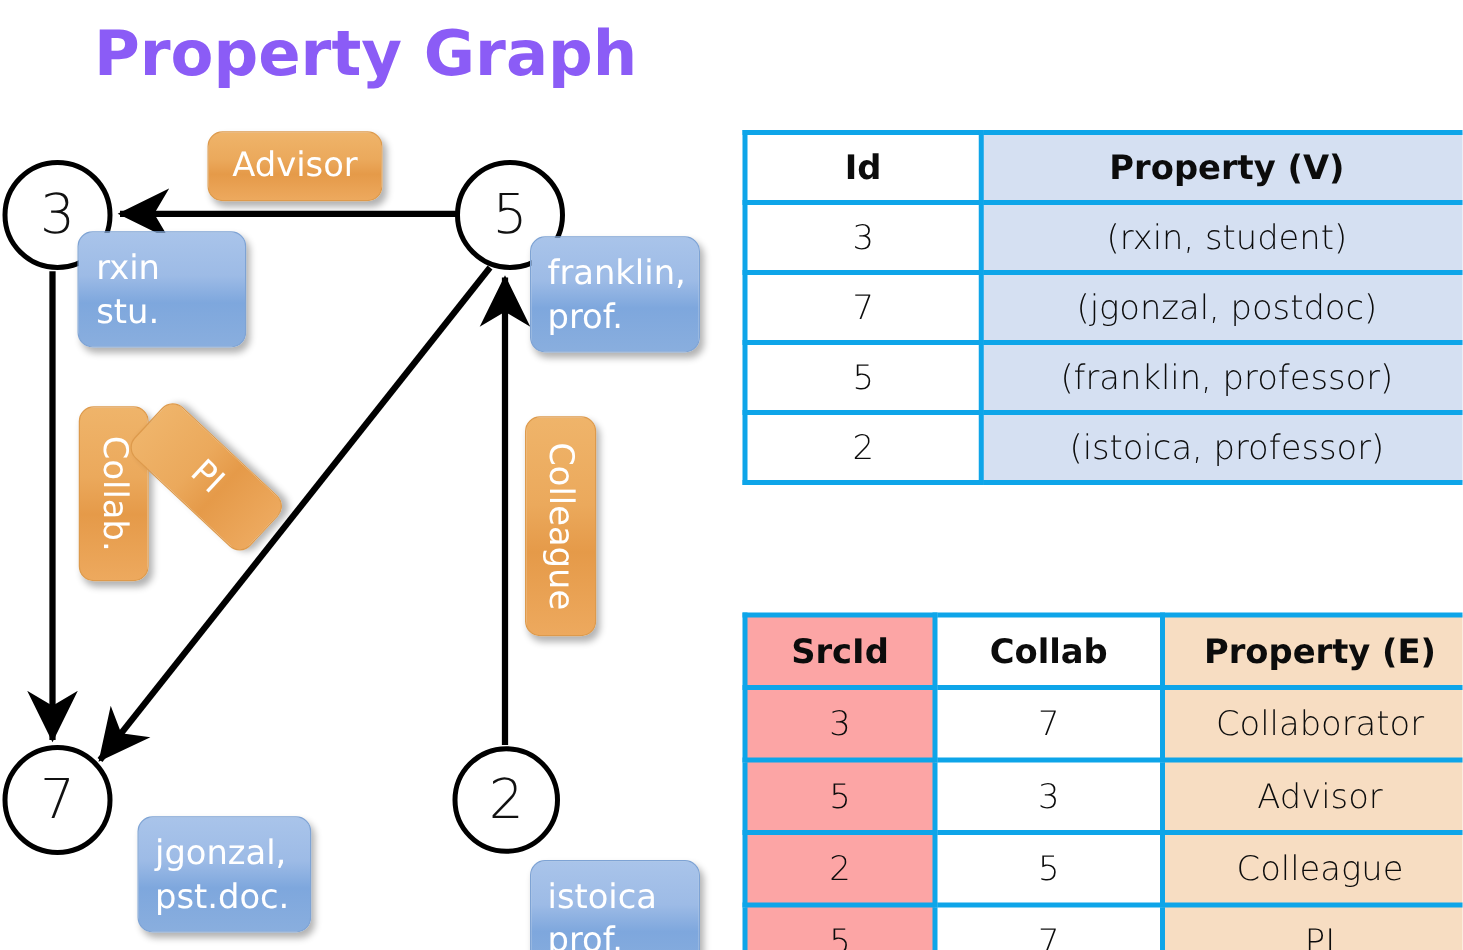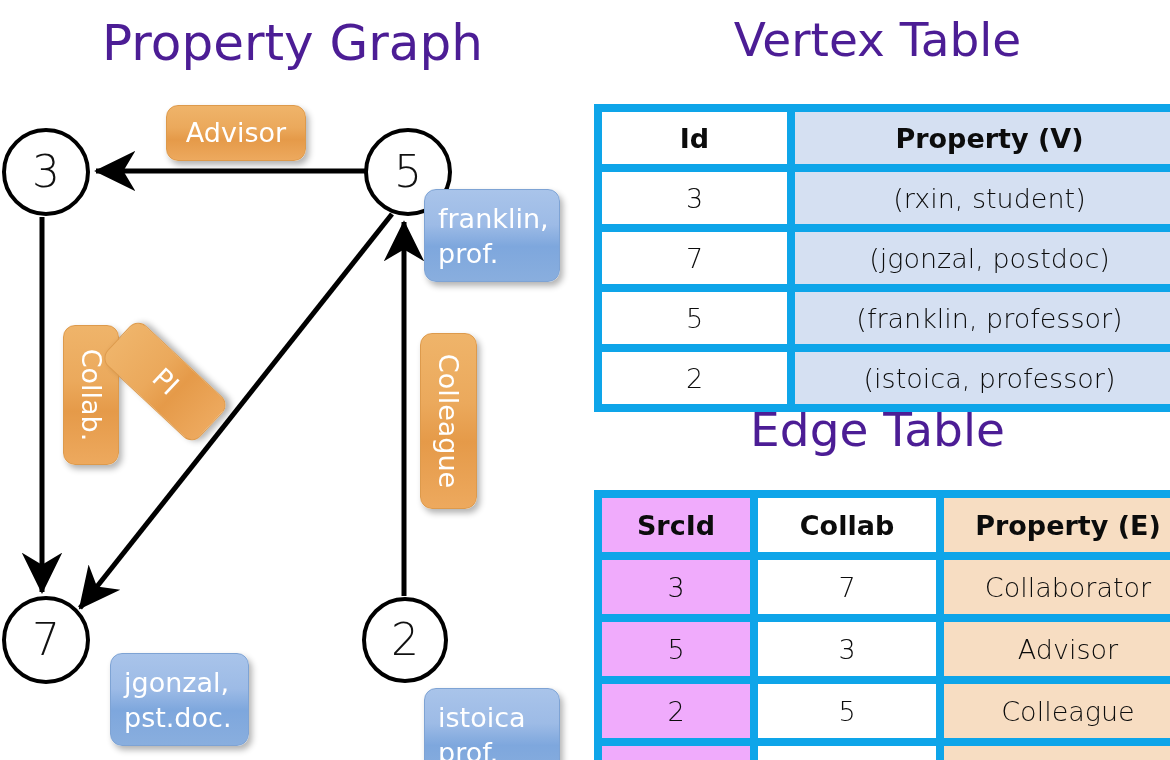--- a/index.html
+++ b/index.html
@@ -18,22 +18,22 @@
   #root {
     position: relative;
     width: 1170px;
     height: 760px;
   }
 
   
   .title {
     position: absolute;
     font-family: "DejaVu Sans", sans-serif;
-    font-weight: 400;
-    color: #4c1d95;
+    font-weight: 700;
+    color: #8b5cf6;
     letter-spacing: 0px;
     white-space: nowrap;
   }
   #title-property-graph {
     left: 0px;  top: 14px;  width: 585px;
     text-align: center;  font-size: 50px;  line-height: 58px;
   }
   #title-vertex-table {
     left: 585px; top: 12px; width: 585px;
     text-align: center; font-size: 47px; line-height: 56px;
@@ -157,21 +157,21 @@
 
   
   .data-table {
     position: absolute;
     border-collapse: collapse;
     font-family: "DejaVu Sans", sans-serif;
     font-weight: 300;
     table-layout: fixed;
   }
   .data-table td, .data-table th {
-    border: 8px solid #0ea5e9;
+    border: 4px solid #0ea5e9;
     text-align: center;
     font-weight: 300;
     color: #0c0c0c;
     padding: 0;
   }
   .data-table th {
     font-weight: 700;
   }
 
   #vertex-table {
@@ -180,34 +180,32 @@
   }
   #vertex-table th, #vertex-table td { height: 52px; font-size: 27px; }
   #vertex-table .col-id { width: 185px; background: #ffffff; }
   #vertex-table .col-prop { width: 389px; background: #d5e0f2; }
 
   #edge-table {
     left: 594px; top: 490px;
     width: 574px;
   }
   #edge-table th, #edge-table td { height: 54px; font-size: 27px; }
-  #edge-table .col-src { width: 148px; background: #f0abfc; }
+  #edge-table .col-src { width: 148px; background: #fca5a5; }
   #edge-table .col-dst { width: 178px; background: #ffffff; }
   #edge-table .col-eprop { width: 248px; background: #f7ddc2; }
 </style>
 </head>
 <body>
 
 <div id="root">
 
   <div class="title" id="title-property-graph">Property Graph</div>
 
-  <div class="title" id="title-vertex-table">Vertex Table</div>
-
-  <div class="title" id="title-edge-table">Edge Table</div>
+
 
   <div id="graph-panel">
 
     <svg id="graph-edges" viewBox="0 0 585 760">
       <defs>
         <marker id="ah" viewBox="0 0 12 12" refX="10.5" refY="6" markerWidth="9" markerHeight="9" orient="auto-start-reverse">
           <path d="M 0 0.6 L 11 6 L 0 11.4 L 3.2 6 Z" fill="#000"></path>
         </marker>
       </defs>
 
@@ -250,20 +248,24 @@
     </div>
 
     <div class="chip chip-orange" id="chip-pi">
       <span class="chip-text">PI</span>
     </div>
 
     <div class="chip chip-orange" id="chip-colleague">
       <span class="chip-text">Colleague</span>
     </div>
 
+    <div class="chip chip-blue" id="chip-rxin">
+      <span class="chip-text">rxin
+stu.</span>
+    </div>
 
     <div class="chip chip-blue" id="chip-franklin">
       <span class="chip-text">franklin,
 prof.</span>
     </div>
 
     <div class="chip chip-blue" id="chip-jgonzal">
       <span class="chip-text">jgonzal,
 pst.doc.</span>
     </div>

